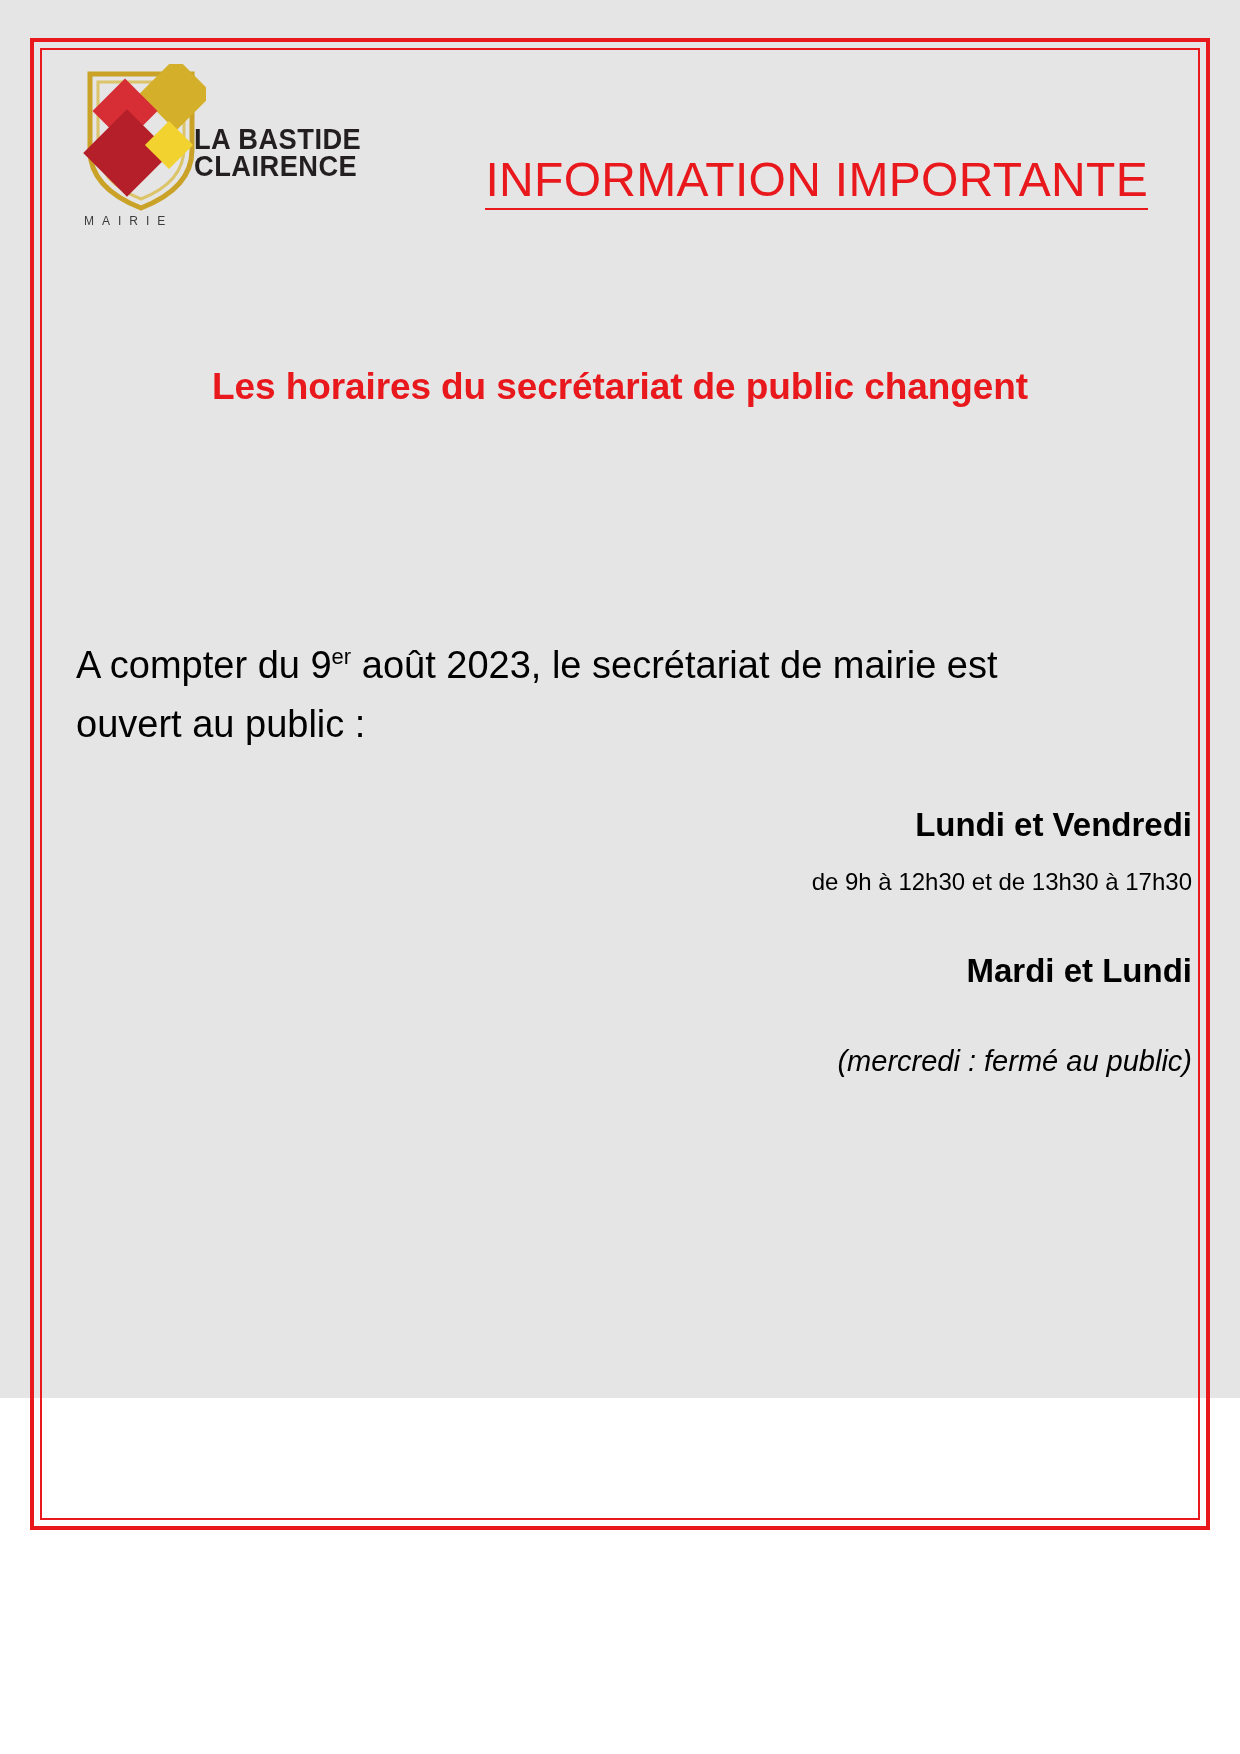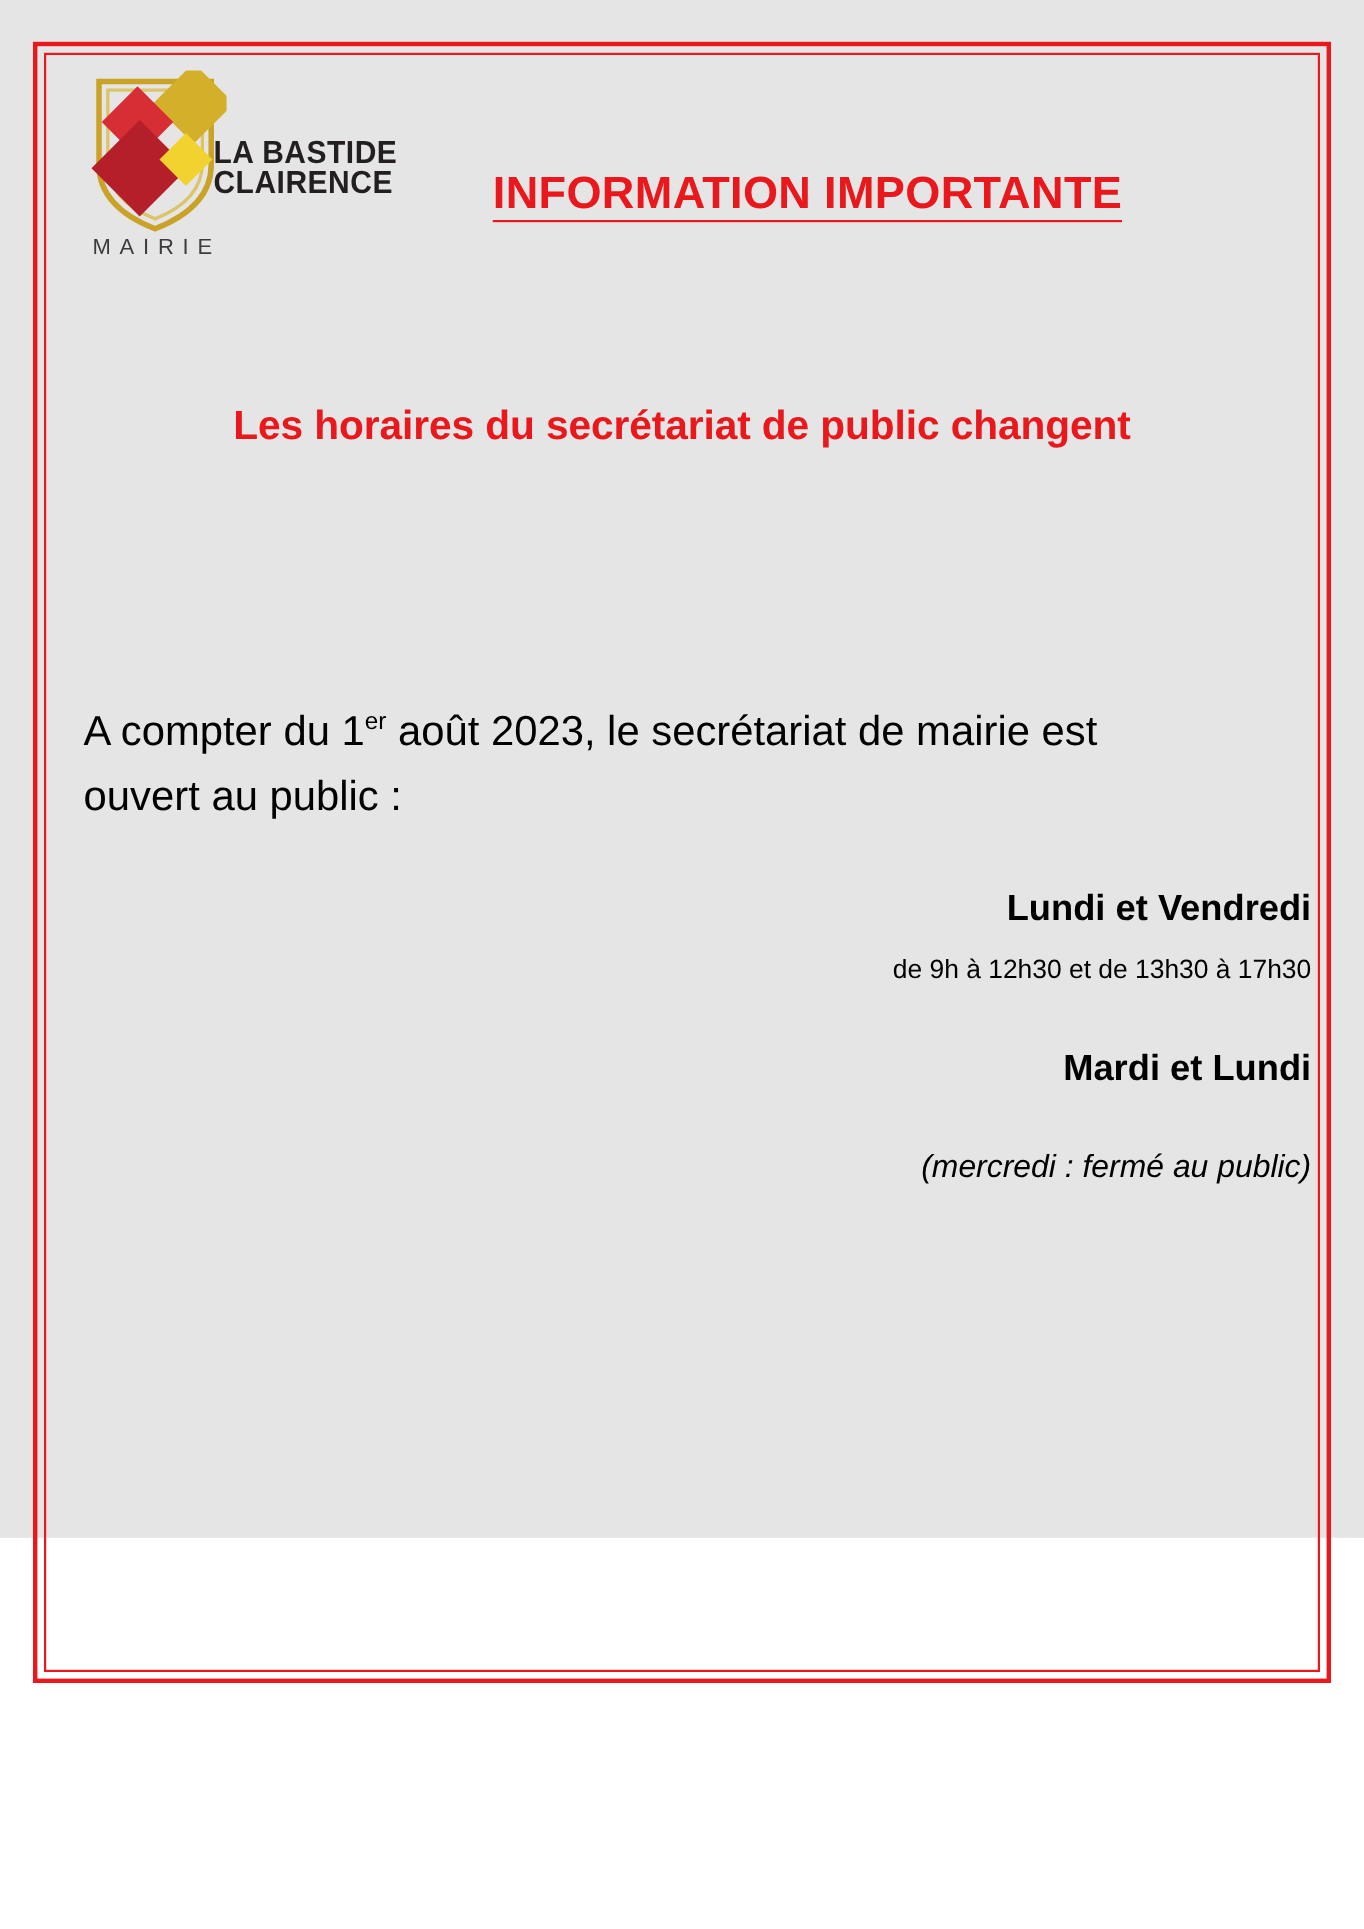--- a/index.html
+++ b/index.html
@@ -91,35 +91,35 @@
     letter-spacing: 0.5px;
     color: #231f20;
     transform: scaleX(0.94);
     transform-origin: left center;
     white-space: nowrap;
   }
   .logo-sub {
     position: absolute;
     left: 8px;
     top: 150px;
-    font-size: 20px;
+    font-size: 12px;
     font-weight: 400;
     letter-spacing: 8px;
     color: #3c3c3c;
     font-family: "Liberation Sans", sans-serif;
   }
 
   .doc-title {
     position: absolute;
     left: 400px;
     top: 96px;
     width: 700px;
-    text-align: left;
-    font-size: 41px;
-    font-weight: 700;
+    text-align: right;
+    font-size: 48px;
+    font-weight: 400;
     color: #e8181c;
     letter-spacing: 0.3px;
     white-space: nowrap;
   }
   .doc-title .ul {
     border-bottom: 2px solid #e8181c;
     padding-bottom: 2px;
   }
 
   
@@ -221,21 +221,21 @@
         </div>
 
         <div class="logo-sub">MAIRIE</div>
       </div>
 
       <div class="doc-title"><span class="ul">INFORMATION IMPORTANTE</span></div>
     </div>
 
     <div class="headline">Les horaires du secrétariat de public changent</div>
 
-    <p class="intro"><span>A compter du 1</span><sup>er</sup><span> août 2023, le secrétariat de mairie est ouvert au public :</span></p>
+    <p class="intro"><span>A compter du 9</span><sup>er</sup><span> août 2023, le secrétariat de mairie est ouvert au public :</span></p>
 
     <div class="schedule">
 
       <div class="sched-group">
         <div class="sched-days">Lundi et Vendredi</div>
         <div class="sched-hours">de 9h à 12h30 et de 13h30 à 17h30</div>
       </div>
 
       <div class="sched-group">
         <div class="sched-days">Mardi et Lundi</div>

